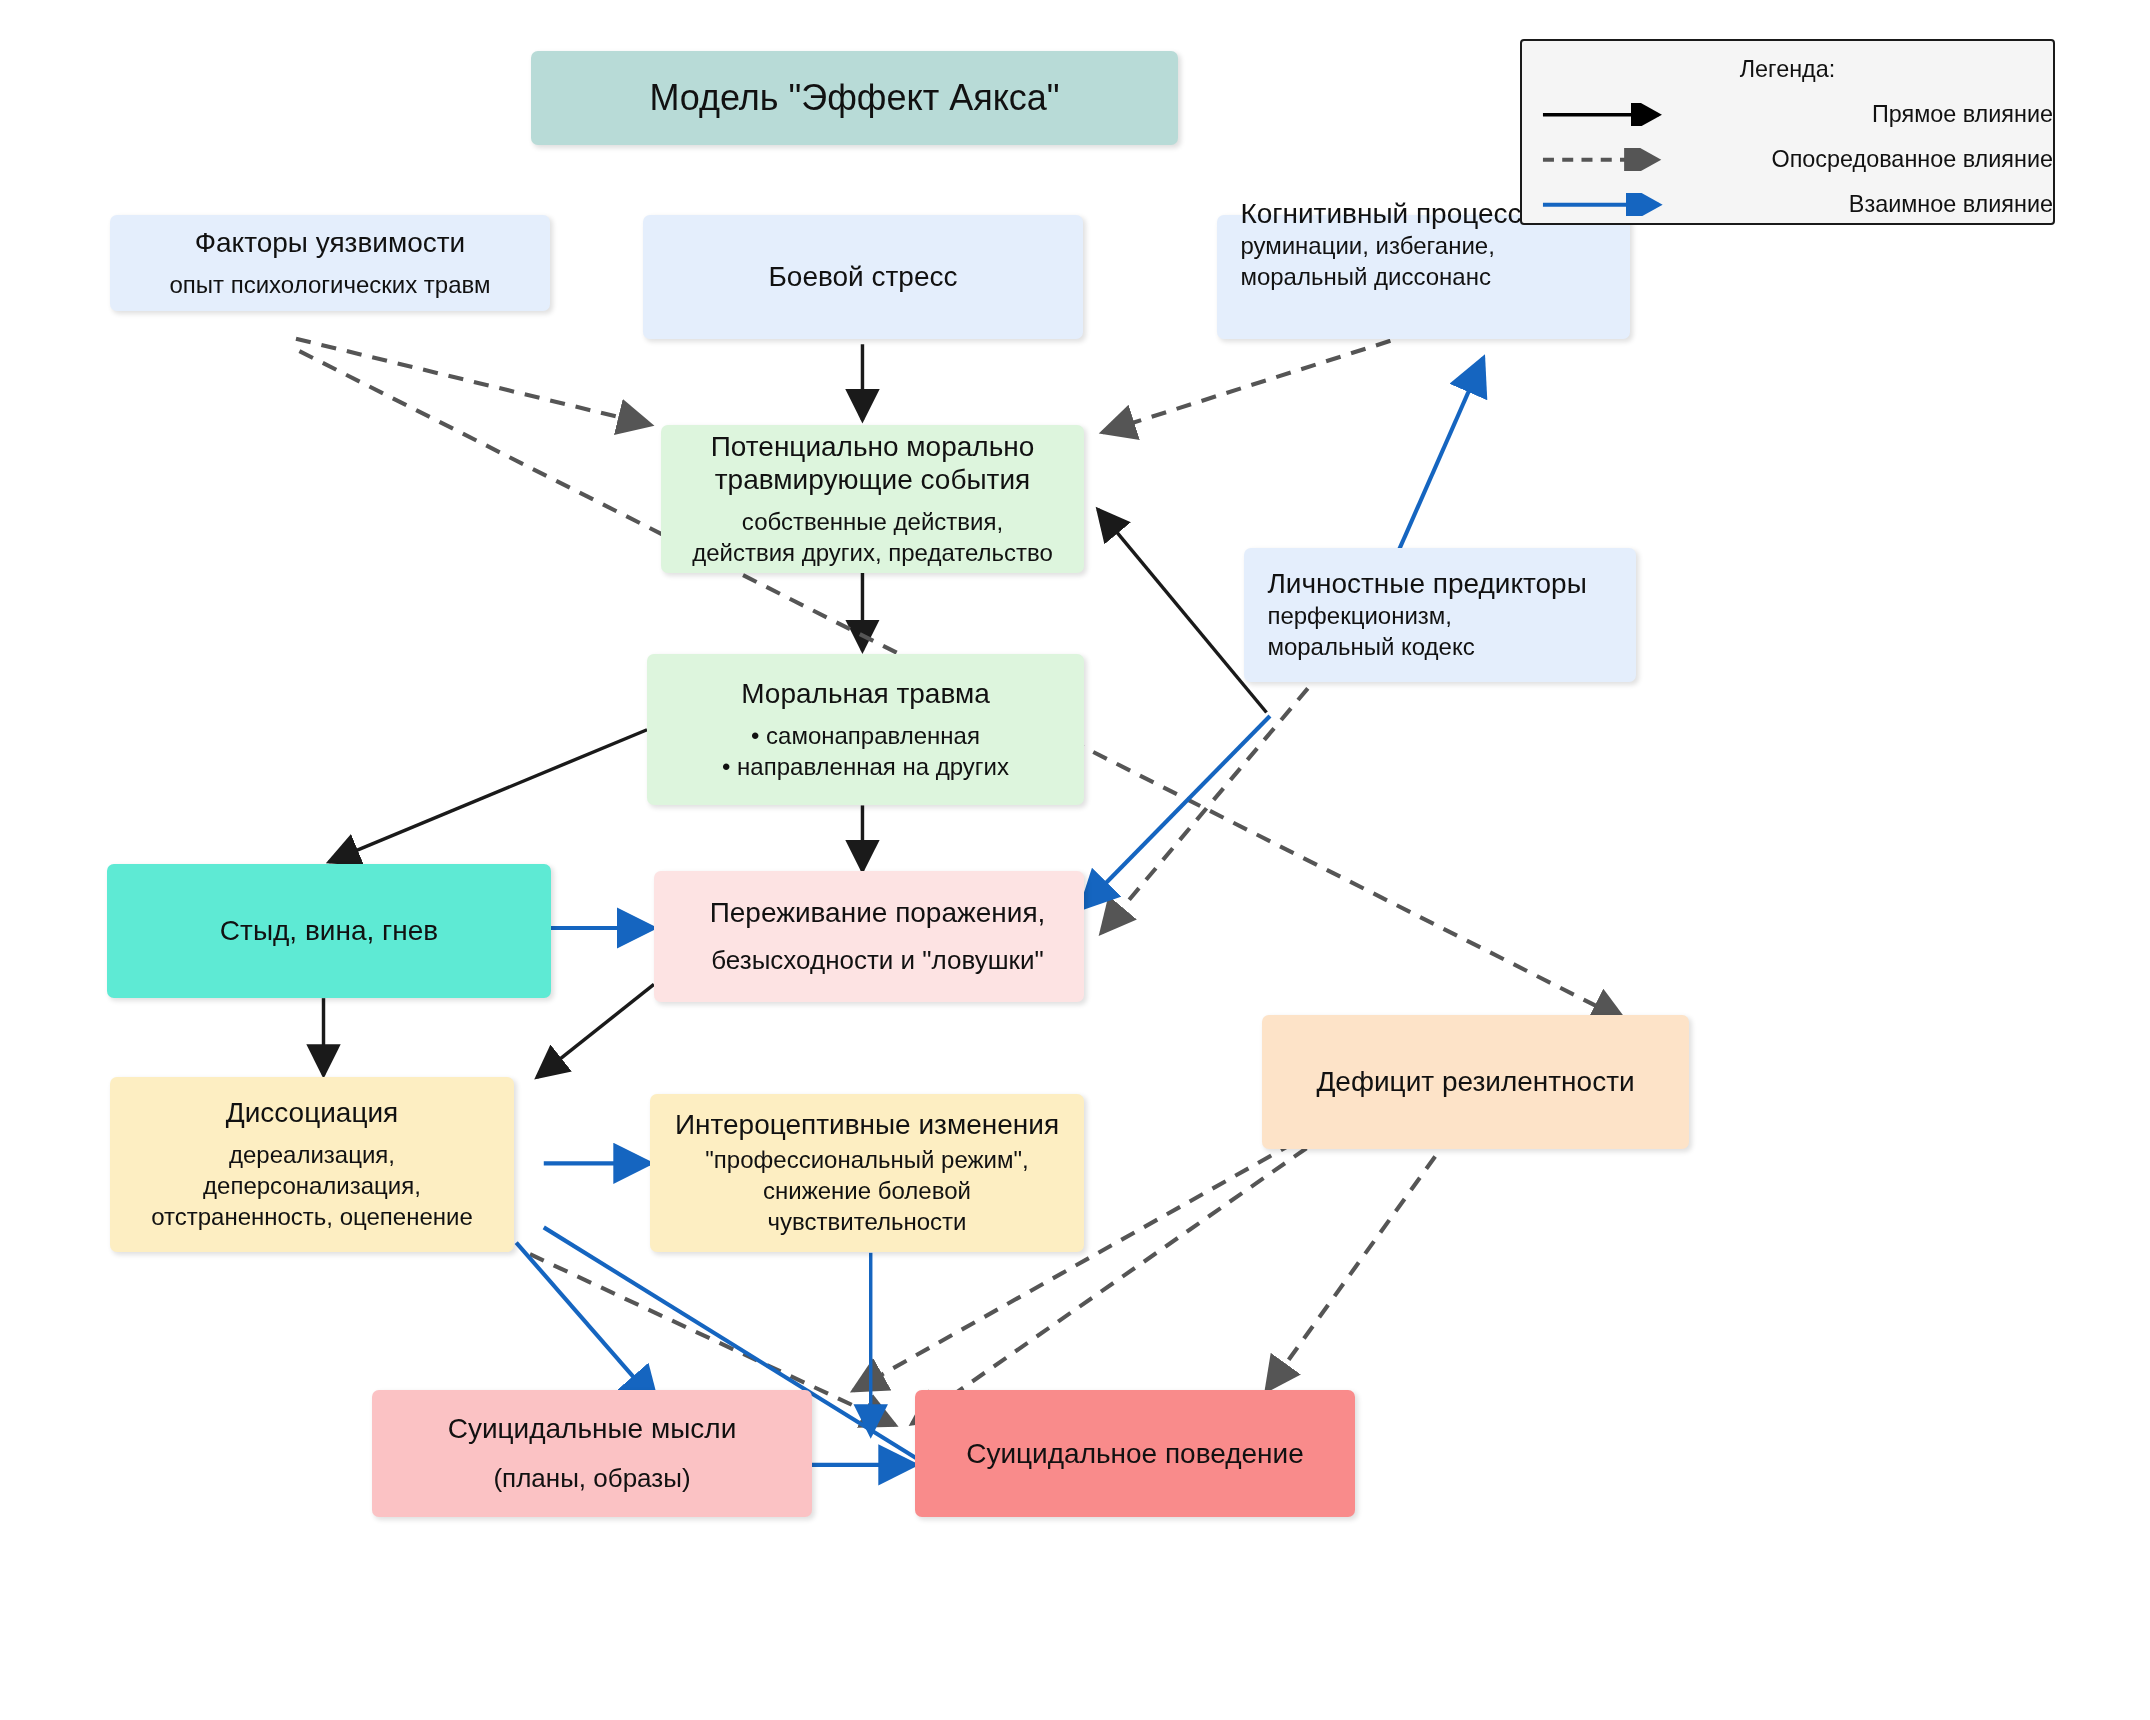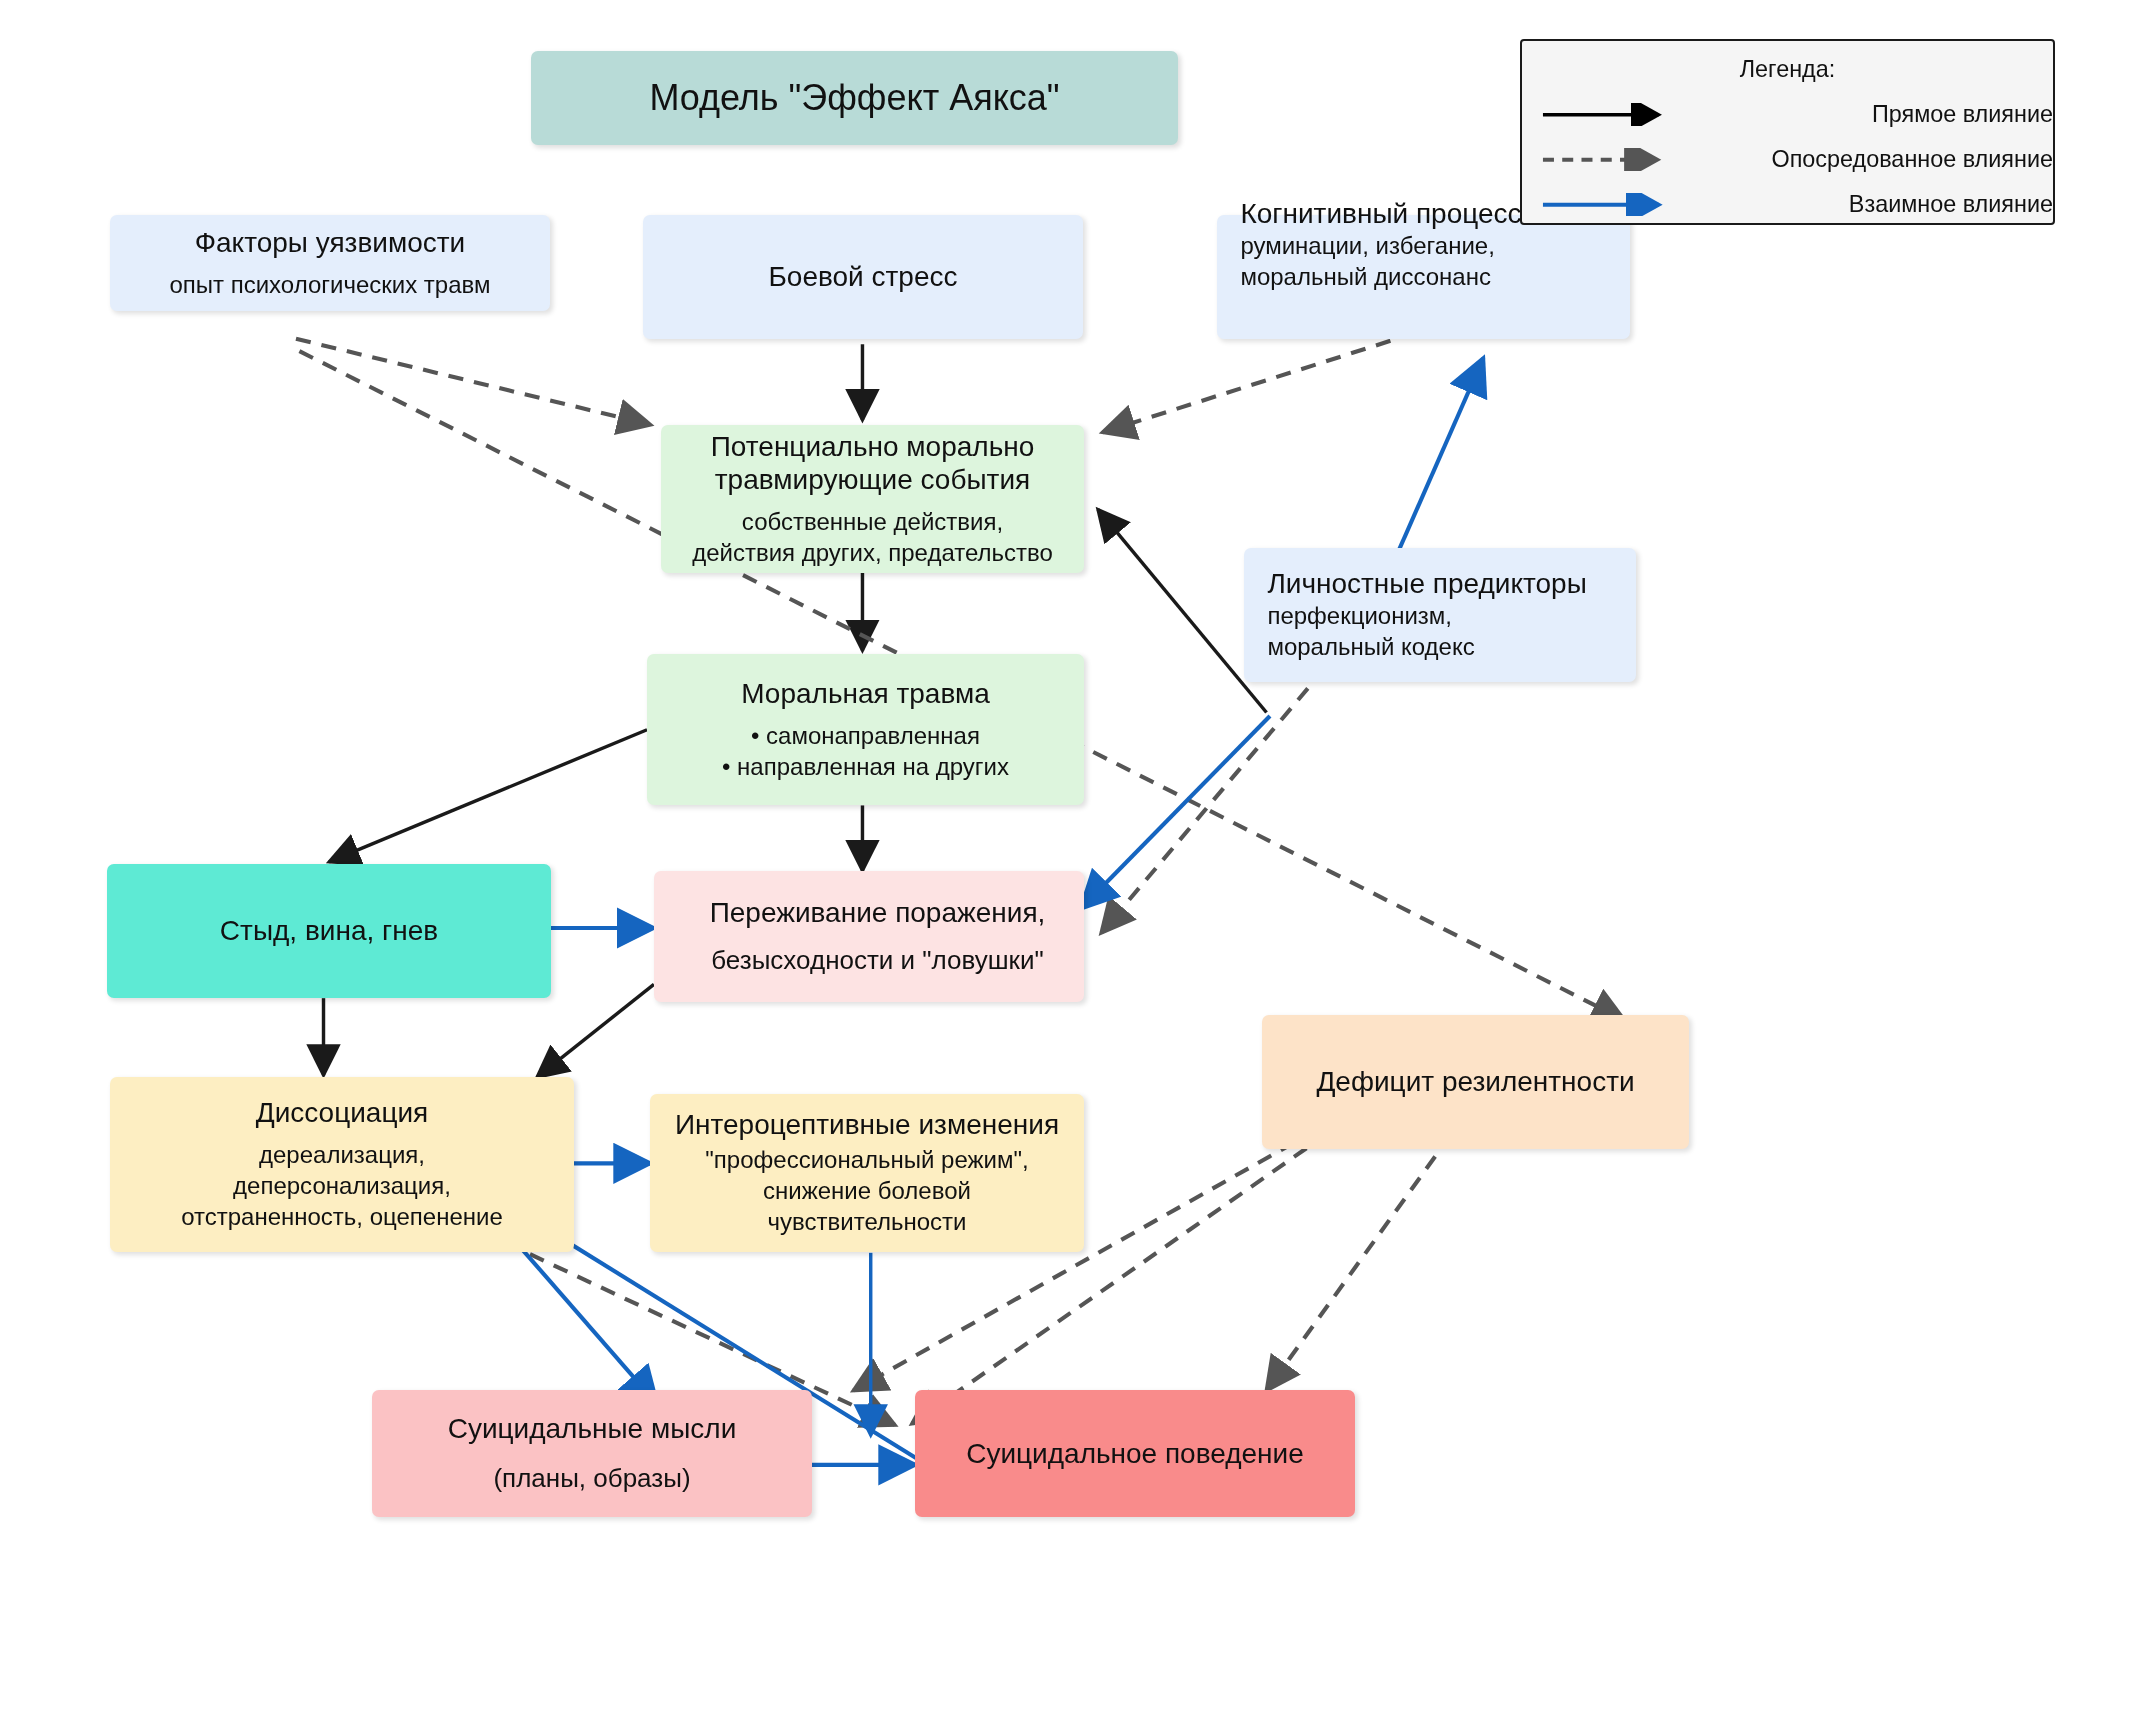--- a/index.html
+++ b/index.html
@@ -293,21 +293,21 @@
 
   <div class="node" style="left:654px; top:871px; width:430px; height:131px; background:#fde3e3;padding-left:17px;">
     <div class="title">Переживание поражения,</div>
     <div class="sub" style="font-size:26px; margin-top:15px;">безысходности и "ловушки"</div>
   </div>
 
   <div class="node" style="left:1262px; top:1015px; width:427px; height:134px; background:#fde3c8;">
     <div class="title">Дефицит резилентности</div>
   </div>
 
-  <div class="node" style="left:110px; top:1077px; width:464px; height:175px; background:#fdeec2;">
+  <div class="node" style="left:110px; top:1077px; width:404px; height:175px; background:#fdeec2;">
     <div class="title">Диссоциация</div>
     <div class="sub">дереализация,
 деперсонализация,
 отстраненность, оцепенение</div>
   </div>
 
   <div class="node" style="left:372px; top:1390px; width:440px; height:127px; background:#fbc2c4;">
     <div class="title">Суицидальные мысли</div>
     <div class="sub" style="font-size:26px; margin-top:16.5px;">(планы, образы)</div>
   </div>

